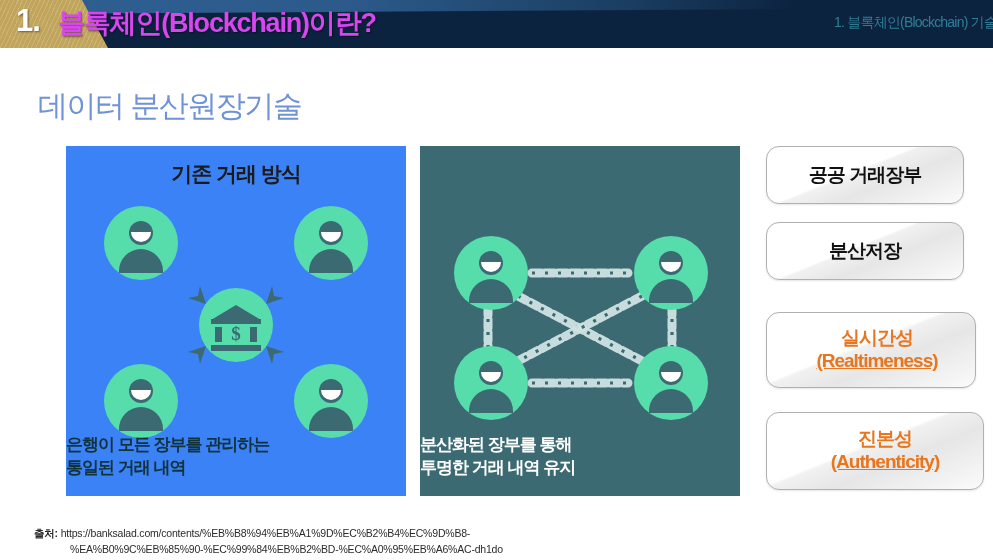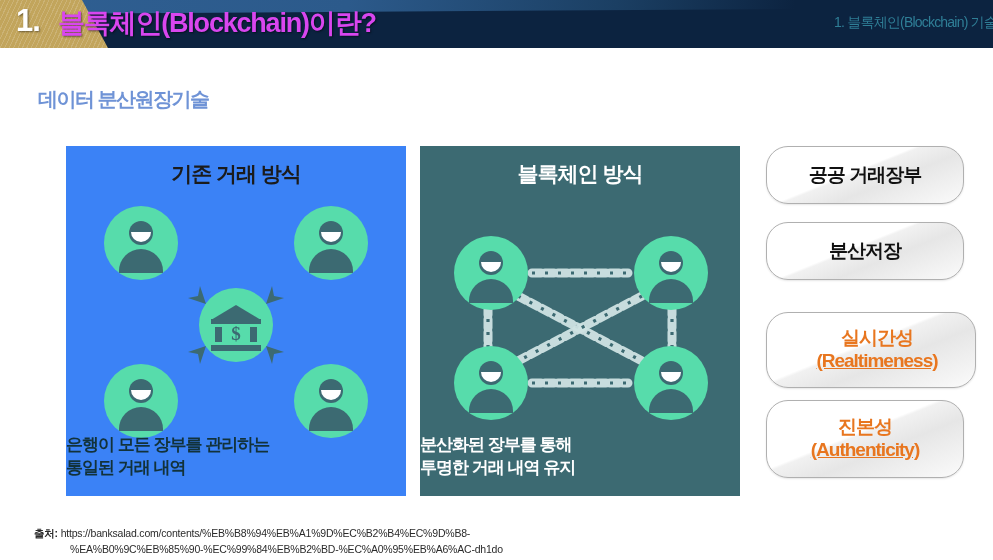--- a/index.html
+++ b/index.html
@@ -70,22 +70,22 @@
     font-size: 14px;
     color: #2f7e96;
     letter-spacing: -0.8px;
     white-space: nowrap;
   }
 
   
   #subtitle {
     position: absolute;
     left: 38px; top: 86px;
-    font-size: 20px;
-    font-weight: bold;
+    font-size: 30px;
+    font-weight: normal;
     color: #6f93d6;
     letter-spacing: -1.5px;
     white-space: nowrap;
   }
 
   
   .panel {
     position: absolute;
     overflow: hidden;
   }
@@ -221,21 +221,21 @@
     width: 320px; height: 350px;
     pointer-events: none;
   }
 
   
   .kbox {
     position: absolute;
     left: 766px;
     width: 196px;
     border: 1px solid #b0b0b0;
-    border-radius: 22px;
+    border-radius: 13px;
     background:
       linear-gradient(158deg,
         #ffffff 0%,
         #ffffff 44%,
         #f1f1f1 46%,
         #e6e6e6 62%,
         #f4f4f4 88%,
         #fbfbfb 100%);
     box-shadow: 0 1px 2px rgba(0,0,0,0.10);
     display: flex;
@@ -246,21 +246,21 @@
     letter-spacing: -1px;
   }
   .kbox .line1 { font-size: 19px; font-weight: bold; line-height: 1.2; }
   .kbox .line2 { font-size: 19px; font-weight: bold; line-height: 1.2; text-decoration: underline; }
   .kbox.dark .line1, .kbox.dark .line2 { color: #111111; }
   .kbox.orange .line1, .kbox.orange .line2 { color: #e8761f; }
 
   #kbox-0 { top: 146px; height: 56px; }
   #kbox-1 { top: 222px; height: 56px; text-align: right; }
   #kbox-2 { top: 312px; height: 74px; padding-left: 12px; }
-  #kbox-3 { top: 400px; height: 76px; }
+  #kbox-3 { top: 412px; height: 76px; padding-left: 20px; }
 
   
   #footer {
     position: absolute;
     left: 34px; top: 514px;
     width: 700px;
     font-size: 10.5px;
     color: #2b2b2b;
     line-height: 1.5;
     letter-spacing: -0.2px;
@@ -343,21 +343,20 @@
     </svg>
   </div>
 
   <div class="panel-caption" id="caption-traditional">
     <span>은행이 모든 장부를 관리하는</span><br>
     <span>통일된 거래 내역</span>
   </div>
 </div>
 
 <div class="panel" id="panel-blockchain">
-  <div class="panel-title">블록체인 방식</div>
 
   <svg id="chain-layer" viewBox="0 0 320 350">
     <defs>
       <pattern id="chainpat" width="14" height="10" patternUnits="userSpaceOnUse" patternTransform="rotate(0)">
         <ellipse cx="7" cy="5" rx="6" ry="3.6" fill="none" stroke="#cfe3e3" stroke-width="2.6"></ellipse>
       </pattern>
     </defs>
 
     <line x1="112" y1="127" x2="208" y2="127" stroke="#cfe3e3" stroke-width="9" stroke-dasharray="9 4" stroke-linecap="round" opacity="0.95"></line>
     <line x1="112" y1="127" x2="208" y2="127" stroke="#3c6a72" stroke-width="3.2" stroke-dasharray="3 10"></line>

